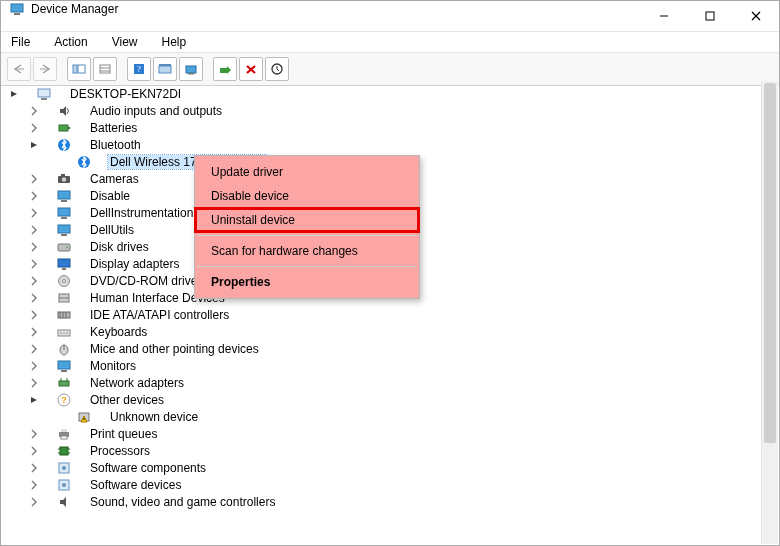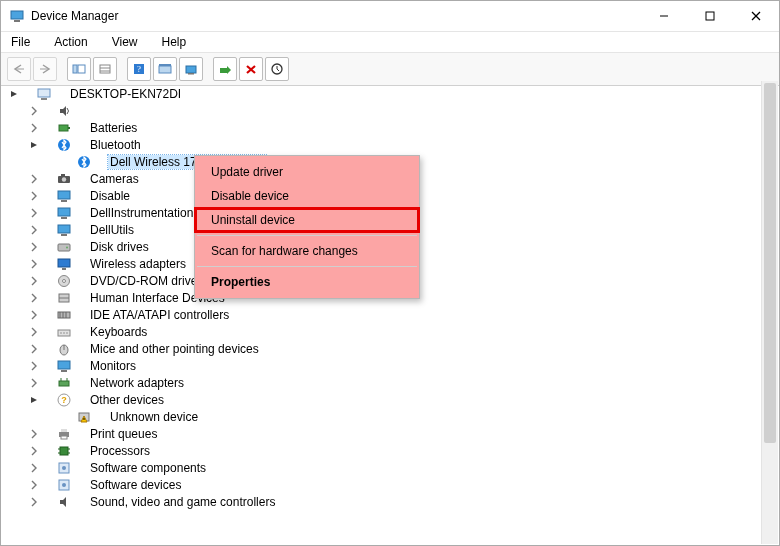--- a/index.html
+++ b/index.html
@@ -1,17 +1,17 @@
 <!DOCTYPE html>
 <html><head>
 <meta charset="utf-8">
 <style>
   html,body{margin:0;padding:0;font-family:"Segoe UI",Tahoma,sans-serif;font-size:12px;color:#000;background:#fff}
   .window{width:780px;height:546px;border:1px solid #aaa;box-sizing:border-box;position:relative;overflow:hidden;background:#fff}
-  .titlebar{height:30px;display:flex;align-items:center;justify-content:space-between;border-bottom:1px solid #e5e5e5}
+  .titlebar{height:30px;display:flex;align-items:flex-start;justify-content:space-between;border-bottom:1px solid #e5e5e5}
   .titlebar-left{display:flex;align-items:center;gap:6px;padding-left:8px}
   .titlebar-right{display:flex;align-items:stretch;height:100%}
   .win-btn{width:46px;display:flex;align-items:center;justify-content:center}
   .win-btn svg{display:block}
   .menubar{height:20px;display:flex;align-items:center;gap:24px;padding:0 10px;border-bottom:1px solid #e5e5e5}
   .menubar span{cursor:default}
   .toolbar{height:28px;display:flex;align-items:center;gap:2px;padding:2px 6px;border-bottom:1px solid #d0d0d0;background:#f8f8f8}
   .tool{width:22px;height:22px;border:1px solid #bdbdbd;border-radius:2px;display:flex;align-items:center;justify-content:center;background:#fff}
   .tool.disabled{opacity:.55}
   .toolsep{width:6px}
@@ -168,20 +168,21 @@
                     <svg width="10" height="10">
                       <path d="M3 1 L7 5 L3 9" fill="none" stroke="#777" stroke-width="1.4"></path>
                     </svg>
                   </span>
                   <span class="ico">
                     <svg width="14" height="14">
                       <path d="M3 5 L6 5 L9 2 L9 12 L6 9 L3 9 Z" fill="#555"></path>
                       <path d="M10 4 Q13 7 10 10" fill="none" stroke="#555"></path>
                     </svg>
                   </span>
+                  <span class="lbl">Audio inputs and outputs</span>
                 </div>
               </li>
             <li>
                 <div class="row">
                   <span class="expander">
                     <svg width="10" height="10">
                       <path d="M3 1 L7 5 L3 9" fill="none" stroke="#777" stroke-width="1.4"></path>
                     </svg>
                   </span>
                   <span class="ico">
@@ -310,21 +311,21 @@
                     <svg width="10" height="10">
                       <path d="M3 1 L7 5 L3 9" fill="none" stroke="#777" stroke-width="1.4"></path>
                     </svg>
                   </span>
                   <span class="ico">
                     <svg width="14" height="14">
                       <rect x="1" y="2" width="12" height="8" fill="#2e7bd1" stroke="#1b5290"></rect>
                       <rect x="5" y="11" width="4" height="2" fill="#777"></rect>
                     </svg>
                   </span>
-                  <span class="lbl">Wireless adapters</span>
+                  <span class="lbl">Display adapters</span>
                 </div>
               </li>
             <li>
                 <div class="row">
                   <span class="expander">
                     <svg width="10" height="10">
                       <path d="M3 1 L7 5 L3 9" fill="none" stroke="#777" stroke-width="1.4"></path>
                     </svg>
                   </span>
                   <span class="ico">

